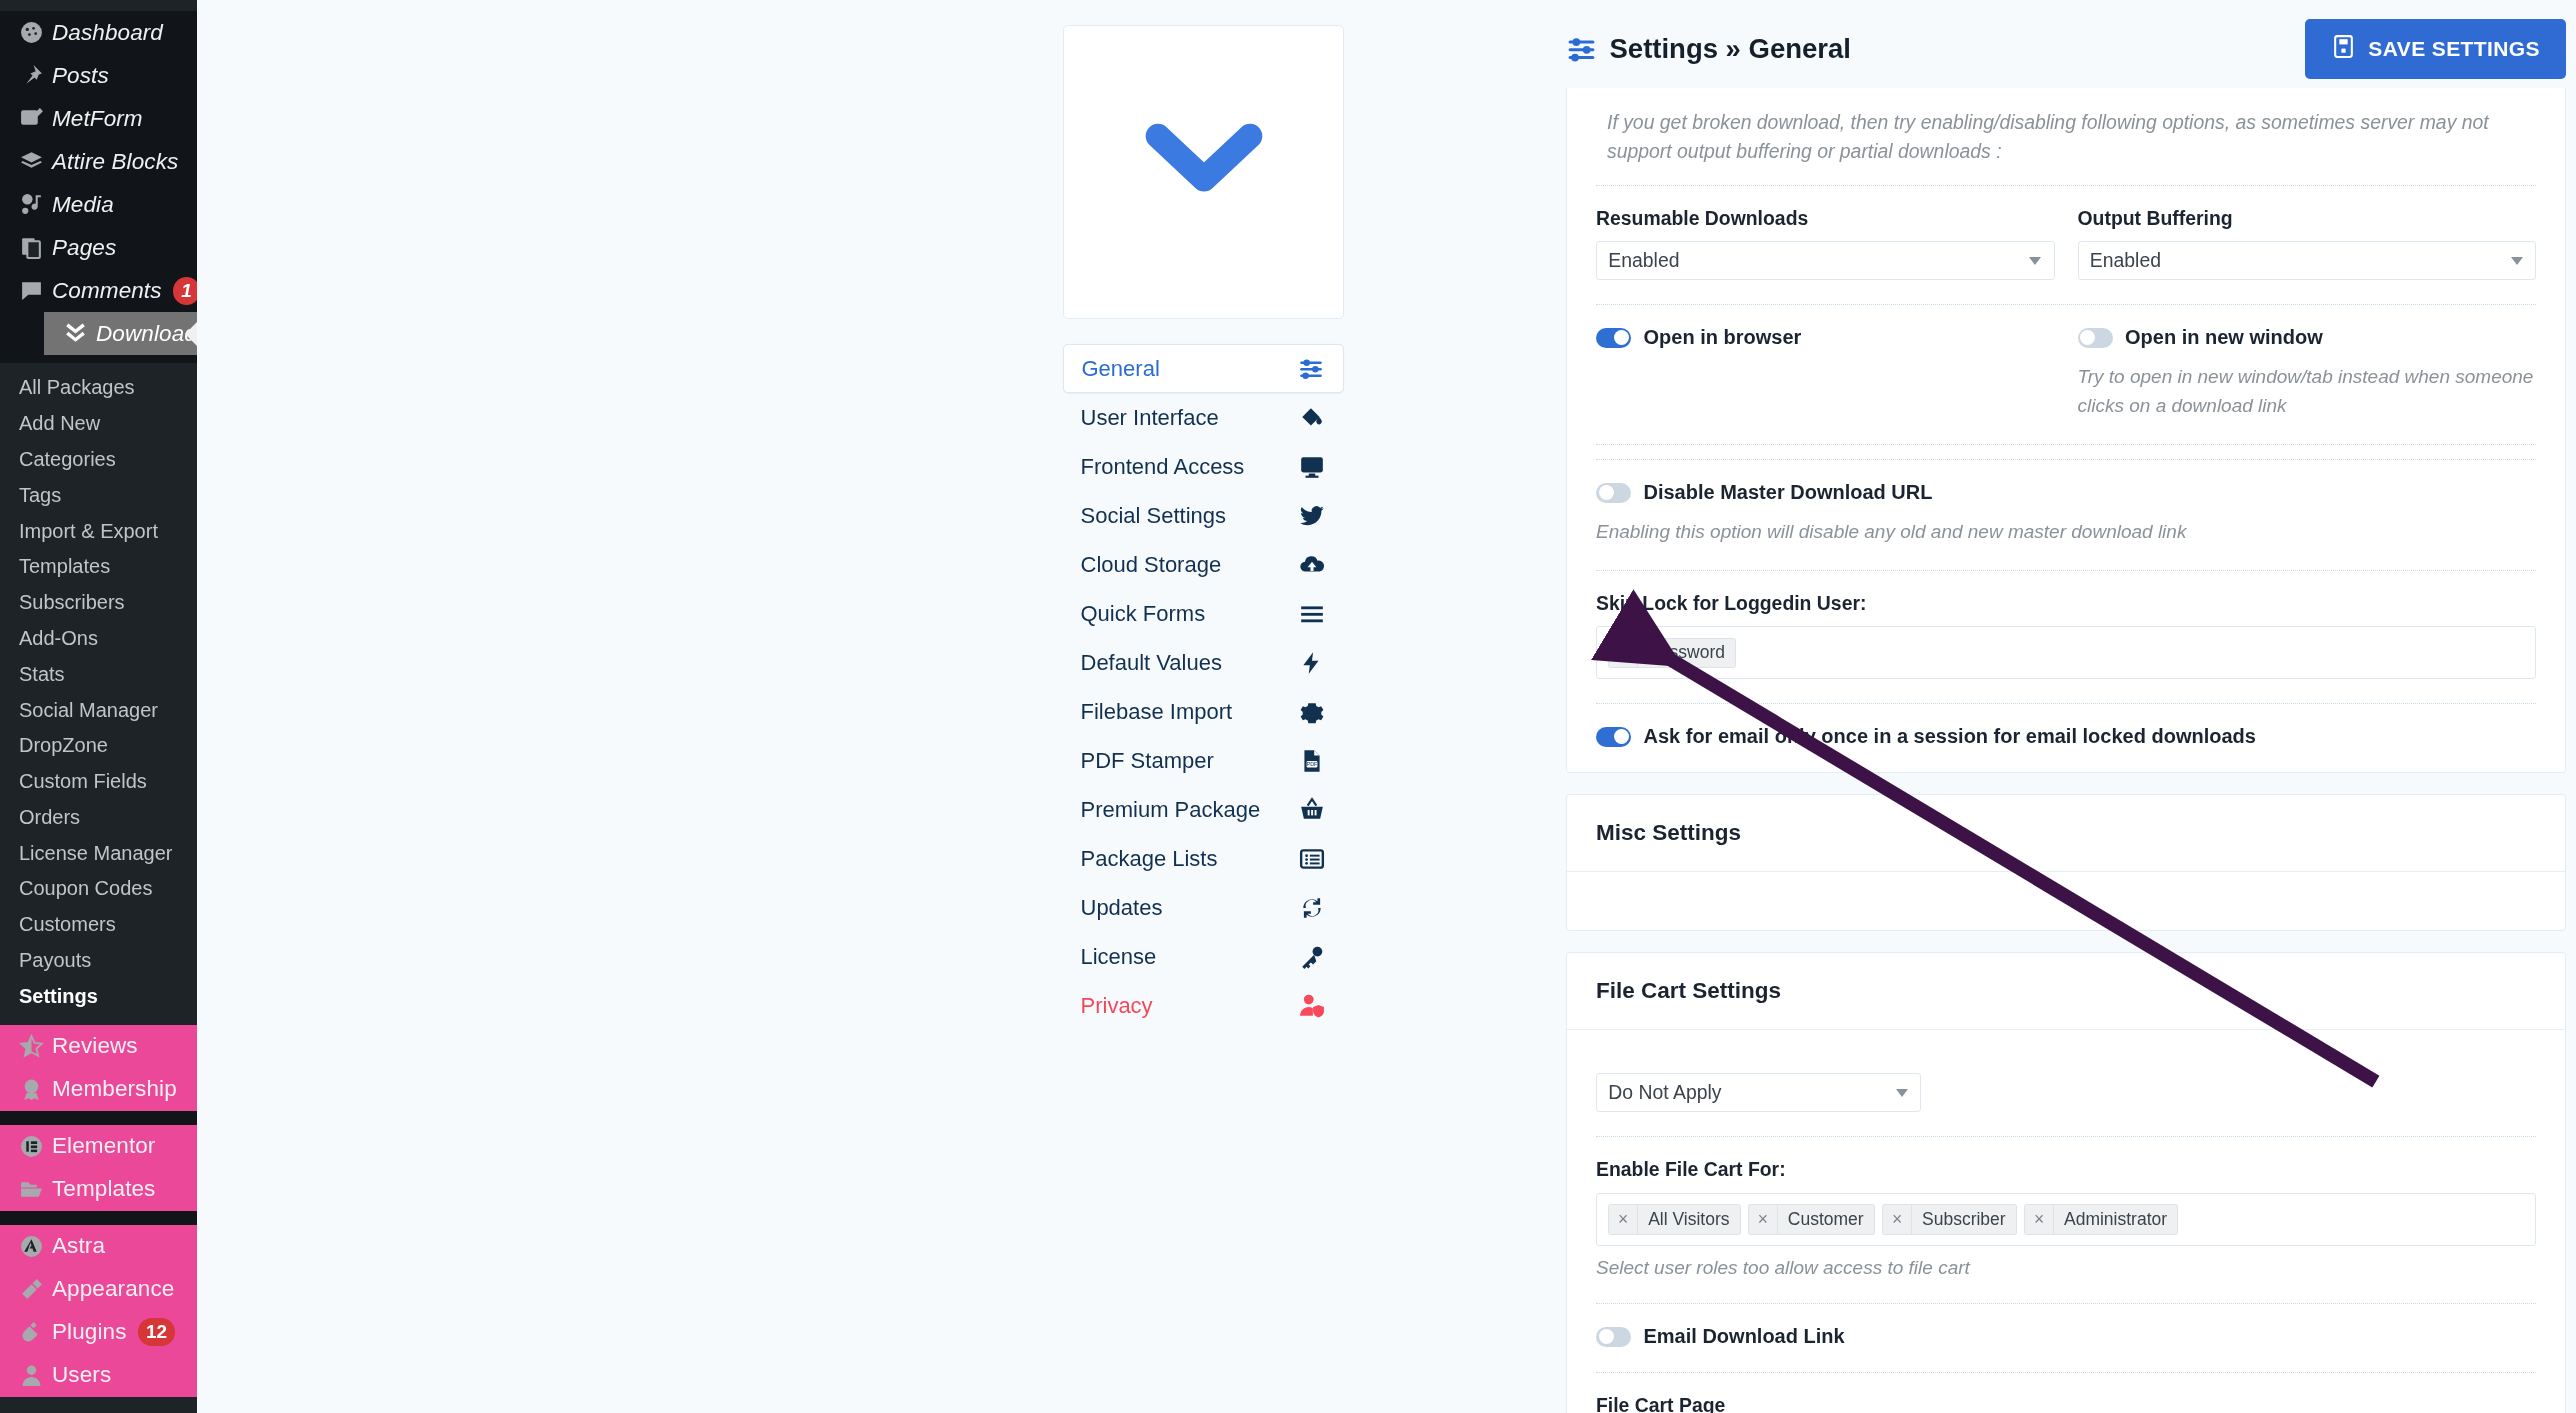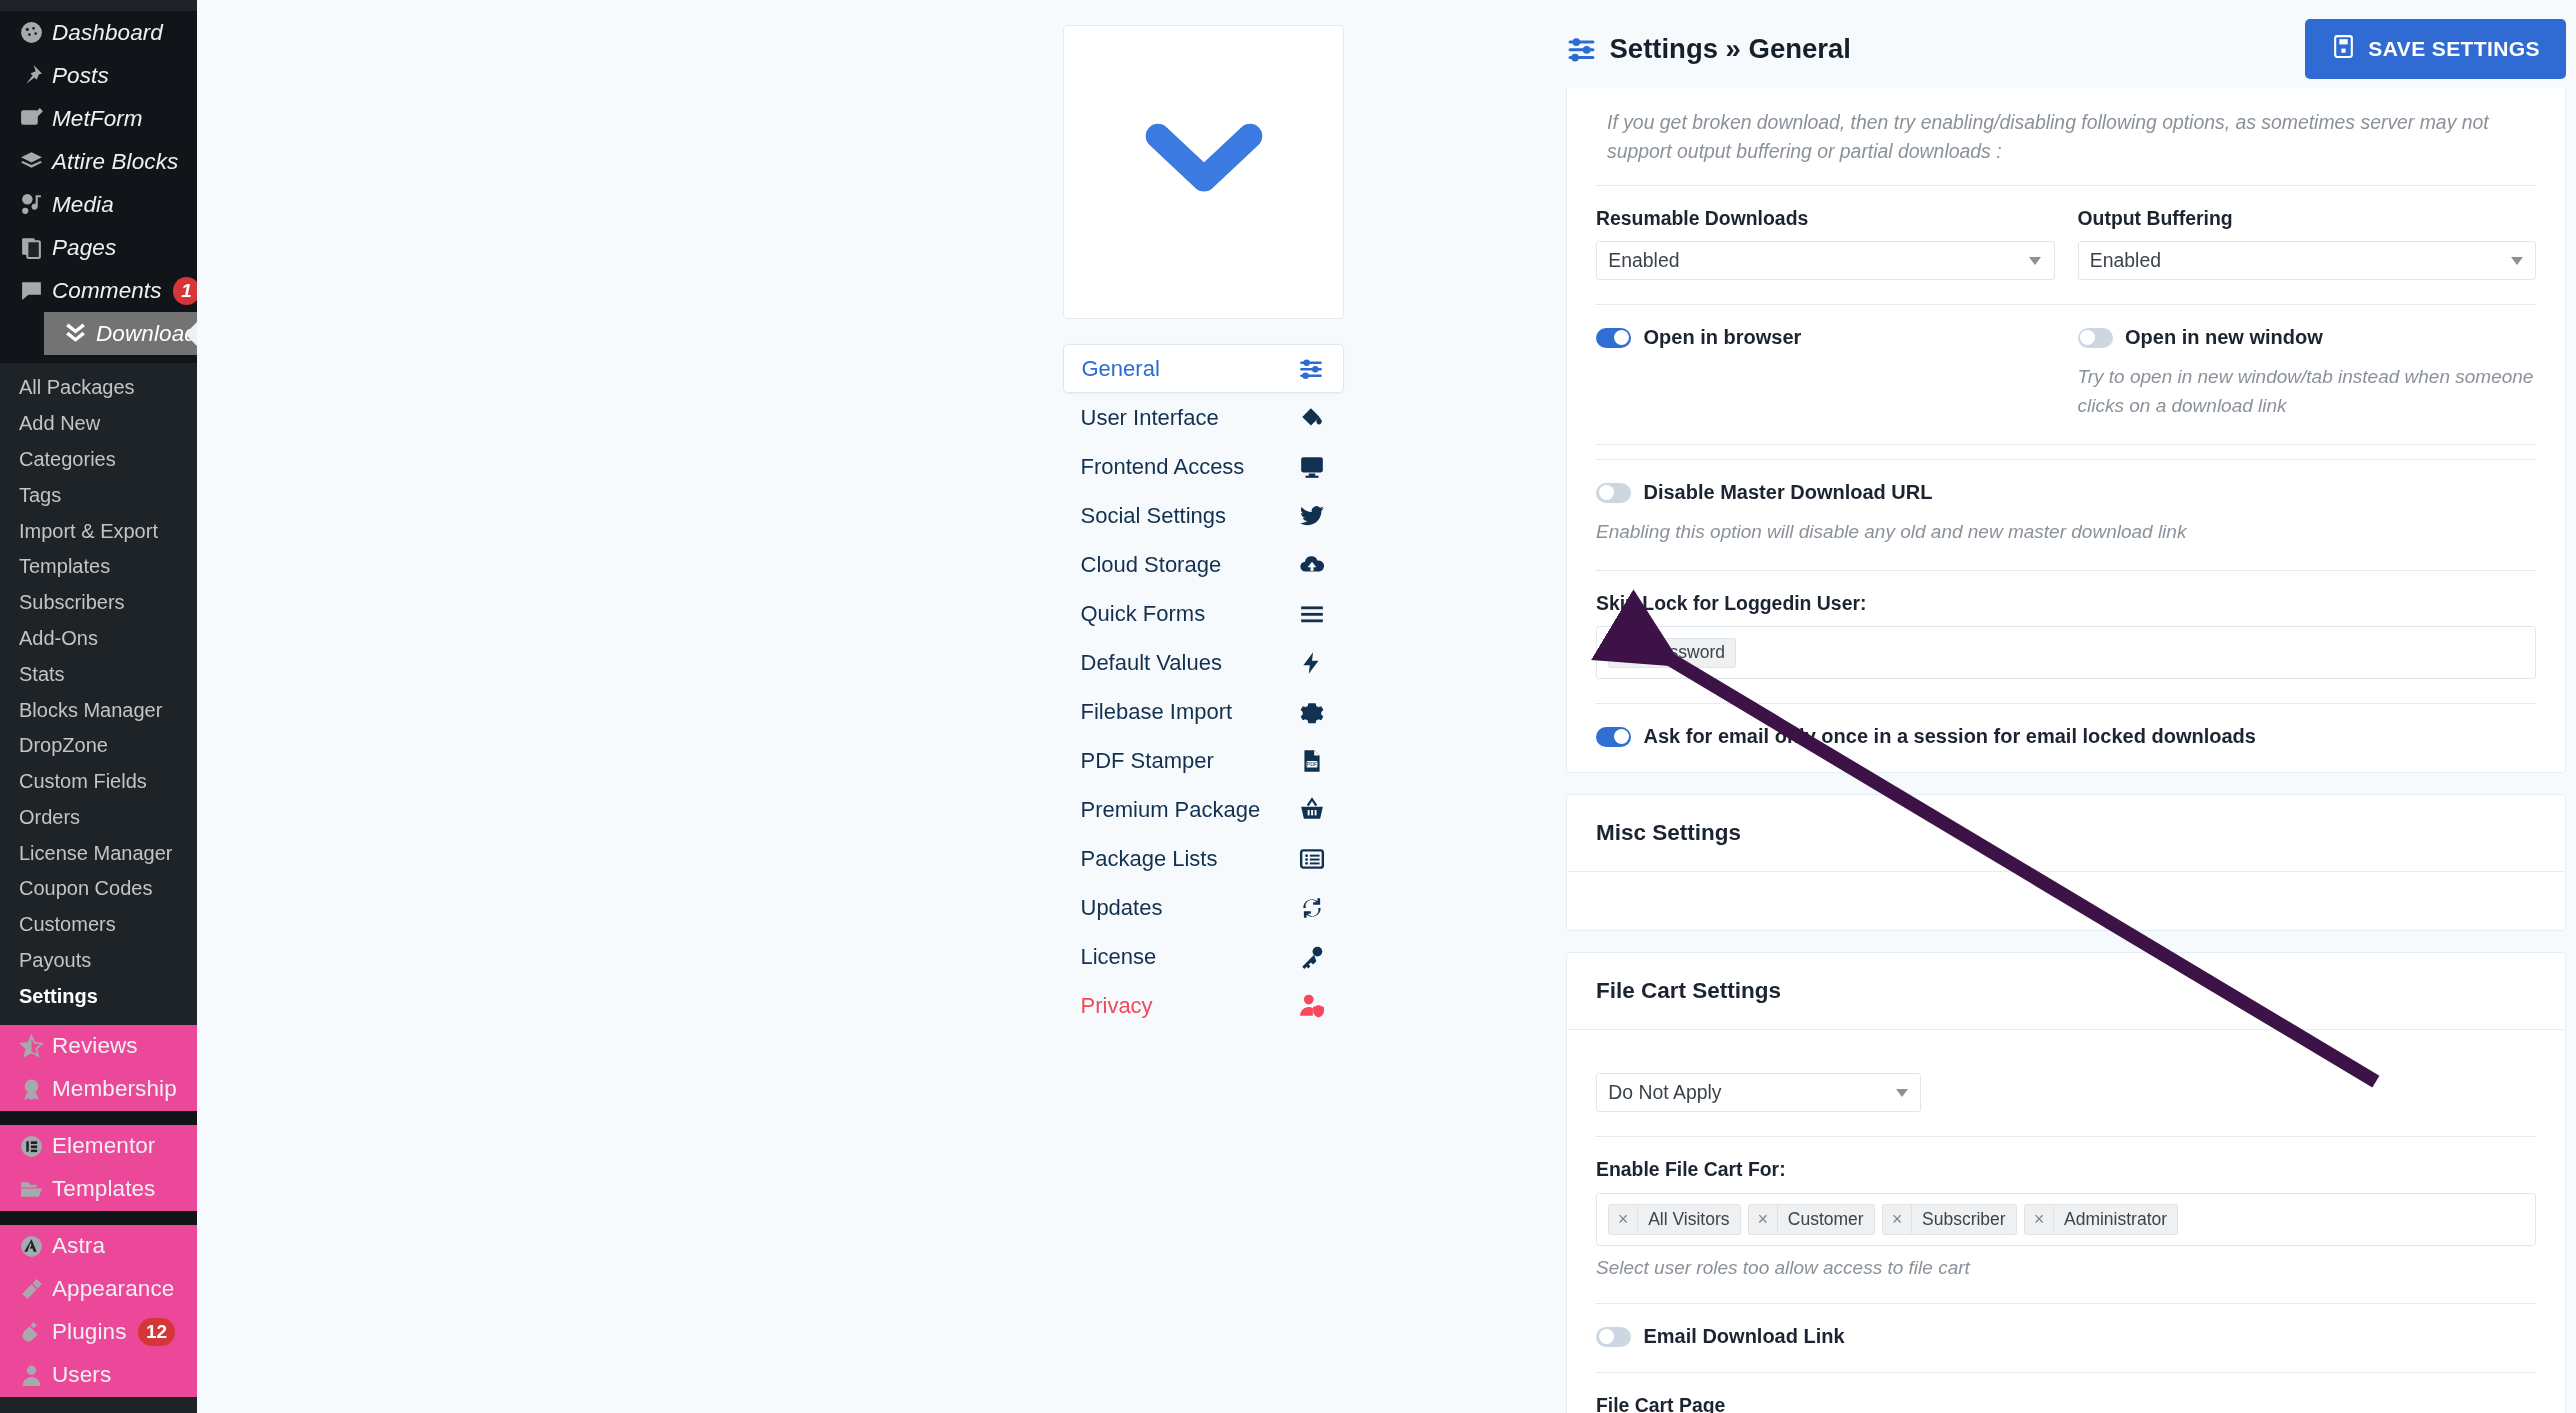--- a/index.html
+++ b/index.html
@@ -284,21 +284,21 @@
     <div class="submenu">
       <a class="sub-item">All Packages</a>
       <a class="sub-item">Add New</a>
       <a class="sub-item">Categories</a>
       <a class="sub-item">Tags</a>
       <a class="sub-item">Import &amp; Export</a>
       <a class="sub-item">Templates</a>
       <a class="sub-item">Subscribers</a>
       <a class="sub-item">Add-Ons</a>
       <a class="sub-item">Stats</a>
-      <a class="sub-item">Blocks Manager</a>
+      <a class="sub-item">Social Manager</a>
       <a class="sub-item">DropZone</a>
       <a class="sub-item">Custom Fields</a>
       <a class="sub-item">Orders</a>
       <a class="sub-item">License Manager</a>
       <a class="sub-item">Coupon Codes</a>
       <a class="sub-item">Customers</a>
       <a class="sub-item">Payouts</a>
       <a class="sub-item current">Settings</a>
     </div>
 

